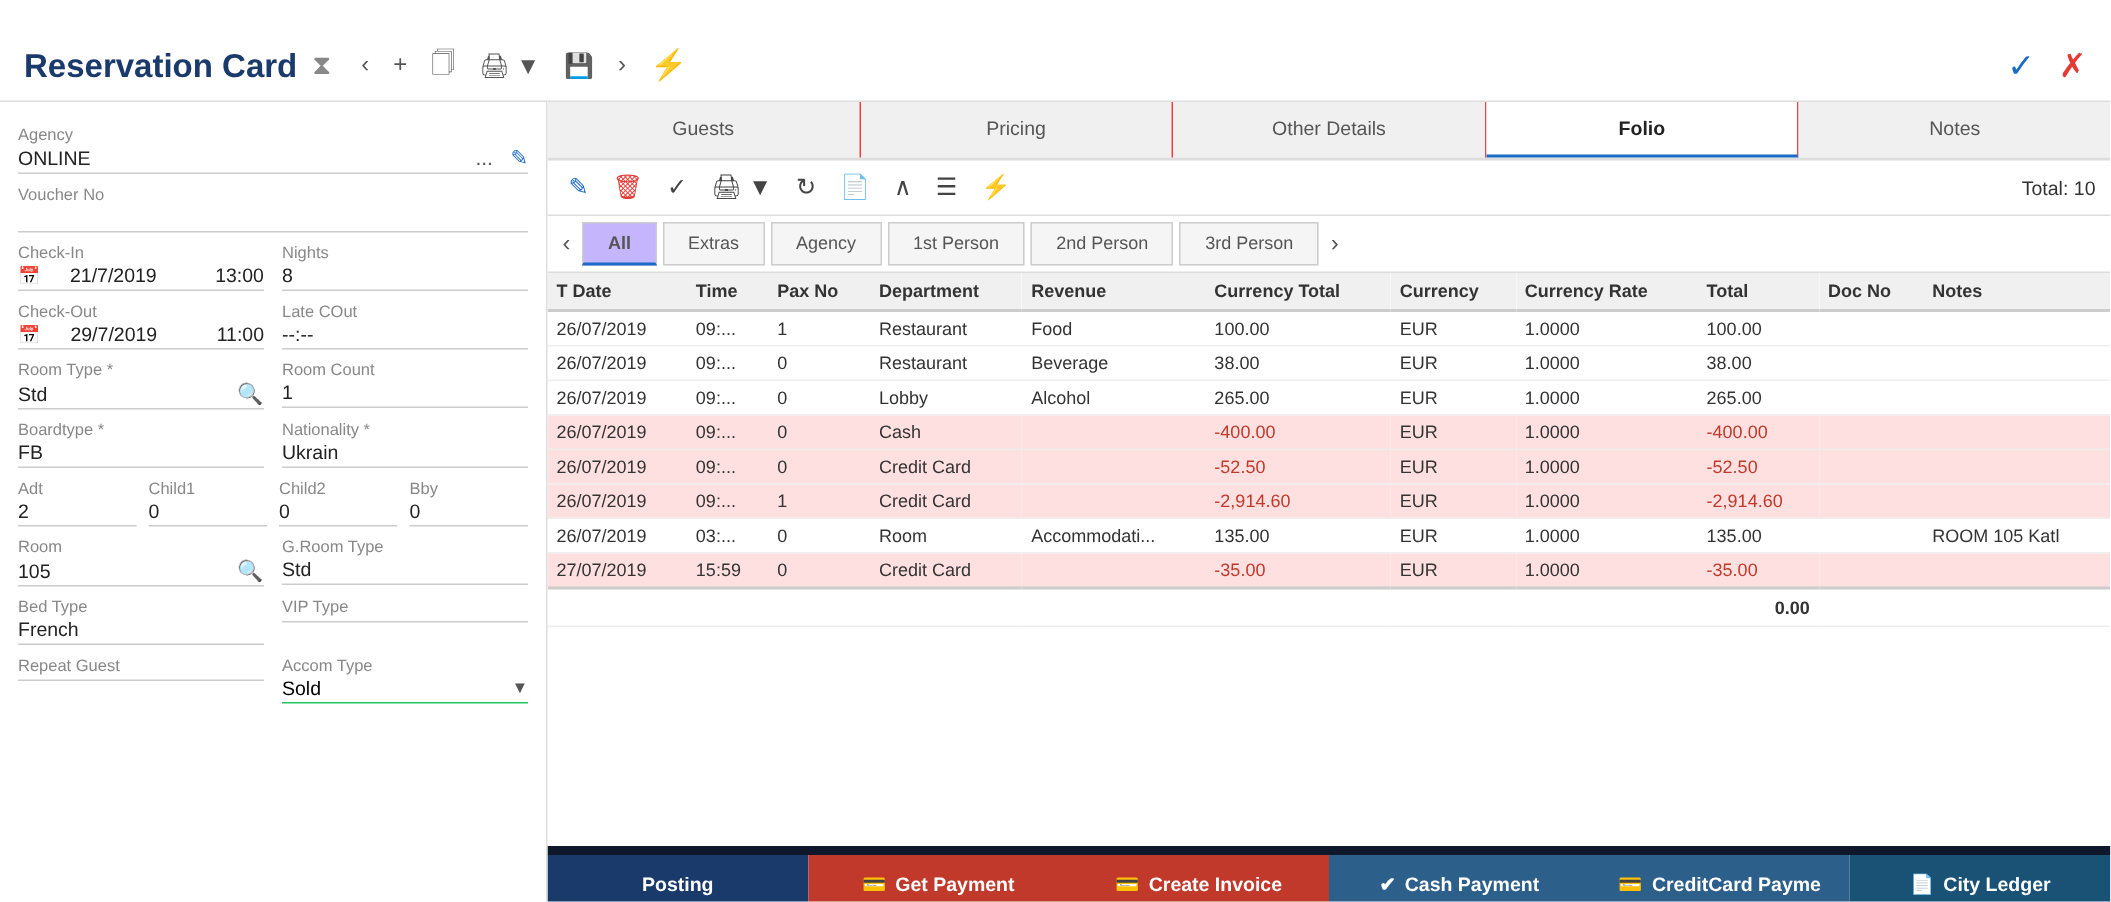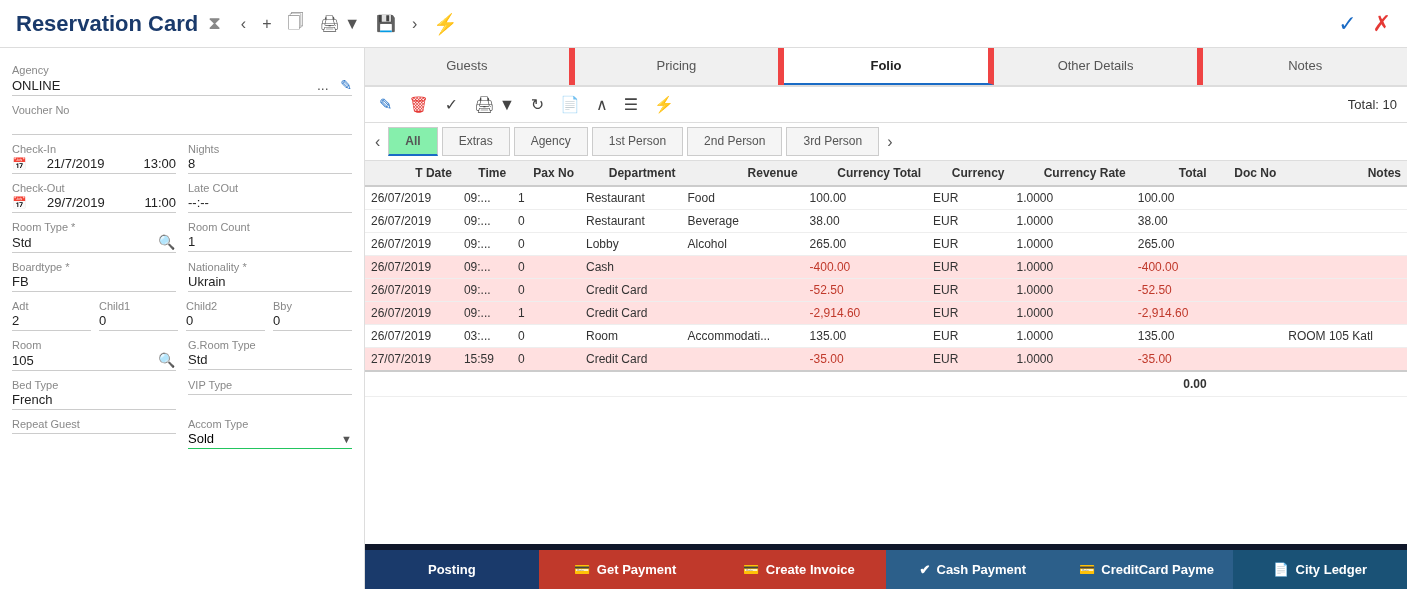--- a/index.html
+++ b/index.html
@@ -1,19 +1,19 @@
 <!DOCTYPE html>
 <html><head>
   <meta charset="utf-8">
   <style>
     * { box-sizing: border-box; margin: 0; padding: 0; }
     body { font-family: Arial, sans-serif; font-size: 13px; background: #fff; overflow: hidden; width: 1407px; height: 601px; }
 
     
-    .header { display: flex; align-items: center; padding: 10px 16px; border-bottom: 1px solid #ddd; background: #fff; }
+    .header { display: flex; align-items: center; padding: 10px 16px; border-bottom: 1px solid #ddd; background: #fff; margin-top: 20px; }
     .header-title { font-size: 22px; font-weight: bold; color: #1a3a6b; margin-right: 10px; }
     .header-icon { color: #888; font-size: 18px; margin-right: 20px; cursor: pointer; }
     .header-actions { display: flex; align-items: center; gap: 16px; flex: 1; }
     .header-btn { font-size: 16px; color: #555; cursor: pointer; background: none; border: none; }
     .header-btn.bold { font-weight: bold; font-size: 20px; }
     .header-right { margin-left: auto; display: flex; gap: 16px; }
     .check-icon { color: #1a6bc5; font-size: 22px; cursor: pointer; }
     .x-icon { color: #e53935; font-size: 22px; cursor: pointer; }
 
     
@@ -37,42 +37,42 @@
 
     .select-field { display: flex; align-items: center; border-bottom: 1px solid #22c55e; padding-bottom: 2px; }
     .select-field select { border: none; outline: none; font-size: 13px; flex: 1; background: transparent; appearance: none; }
     .select-arrow { color: #555; font-size: 11px; }
 
     
     .right-panel { flex: 1; display: flex; flex-direction: column; overflow: hidden; }
 
     
     .tabs { display: flex; border-bottom: 2px solid #ddd; background: #f5f5f5; }
-    .tab { flex: 1; text-align: center; padding: 10px 8px; cursor: pointer; font-size: 13px; color: #555; border-right: 6px solid #ef4444; background: #f0f0f0; }
+    .tab { flex: 1; text-align: center; padding: 10px 8px; cursor: pointer; font-size: 13px; color: #555; border-right: 1px solid #ef4444; background: #f0f0f0; }
     .tab.active { background: #fff; color: #222; font-weight: bold; border-bottom: 2px solid #1a6bc5; }
     .tab:last-child { border-right: none; }
 
     
     .toolbar { display: flex; align-items: center; padding: 6px 10px; border-bottom: 1px solid #ddd; gap: 8px; }
     .tool-btn { background: none; border: none; cursor: pointer; font-size: 16px; color: #444; padding: 2px 4px; }
     .tool-btn.blue { color: #1a6bc5; }
     .tool-btn.red { color: #e53935; }
     .tool-btn.green { color: #2e7d32; }
     .tool-total { margin-left: auto; font-size: 13px; color: #333; }
 
     
     .sub-tabs { display: flex; align-items: center; border-bottom: 1px solid #ddd; background: #fff; padding: 0 4px; }
     .sub-tab { padding: 6px 16px; cursor: pointer; font-size: 12px; color: #555; border: 1px solid #ccc; margin: 4px 2px; background: #f5f5f5; }
-    .sub-tab.active { background: #86efac; font-weight: bold; border-bottom: 2px solid #1a6bc5; text-align: right; }
+    .sub-tab.active { background: #c4b5fd; font-weight: bold; border-bottom: 2px solid #1a6bc5; text-align: right; }
     .sub-nav { font-size: 16px; cursor: pointer; color: #555; padding: 2px 6px; }
 
     
     .table-container { flex: 1; overflow-y: auto; overflow-x: hidden; }
     table { width: 100%; border-collapse: collapse; font-size: 12px; }
-    thead th { background: #f0f0f0; border-bottom: 2px solid #ccc; padding: 5px 6px; text-align: right; font-weight: bold; color: #333; white-space: nowrap; position: sticky; top: 0; z-index: 1; }
+    thead th { background: #f0f0f0; border-bottom: 2px solid #ccc; padding: 5px 6px; text-align: left; font-weight: bold; color: #333; white-space: nowrap; position: sticky; top: 0; z-index: 1; }
     tbody tr { border-bottom: 1px solid #eee; }
     tbody td { padding: 4px 6px; color: #333; white-space: nowrap; }
     .row-pink { background: #ffe0e0; }
     .total-row td { font-weight: bold; text-align: right; padding: 5px 6px; border-top: 2px solid #ccc; }
 
     
     .bottom-bar { display: flex; gap: 0; border-top: 6px solid #0f172a; }
     .bottom-btn { flex: 1; padding: 12px 8px; text-align: center; cursor: pointer; font-size: 13px; font-weight: bold; border: none; color: #fff; display: flex; align-items: center; justify-content: center; gap: 6px; }
     .btn-posting { background: #1a3a6b; }
     .btn-get-payment { background: #c0392b; }
@@ -261,22 +261,22 @@
         </div>
       </div>
     </div>
   </div>
 
   <div class="right-panel">
 
     <div class="tabs" id="main-tabs">
         <div class="tab">Guests</div>
         <div class="tab">Pricing</div>
+        <div class="tab">Other Details</div>
         <div class="tab active">Folio</div>
-        <div class="tab">Other Details</div>
         <div class="tab">Notes</div>
       </div>
 
     <div class="toolbar">
       <button class="tool-btn blue">✎</button>
       <button class="tool-btn red">🗑</button>
       <button class="tool-btn">✓</button>
       <button class="tool-btn">🖨 ▼</button>
       <button class="tool-btn">↻</button>
       <button class="tool-btn green">📄</button>

